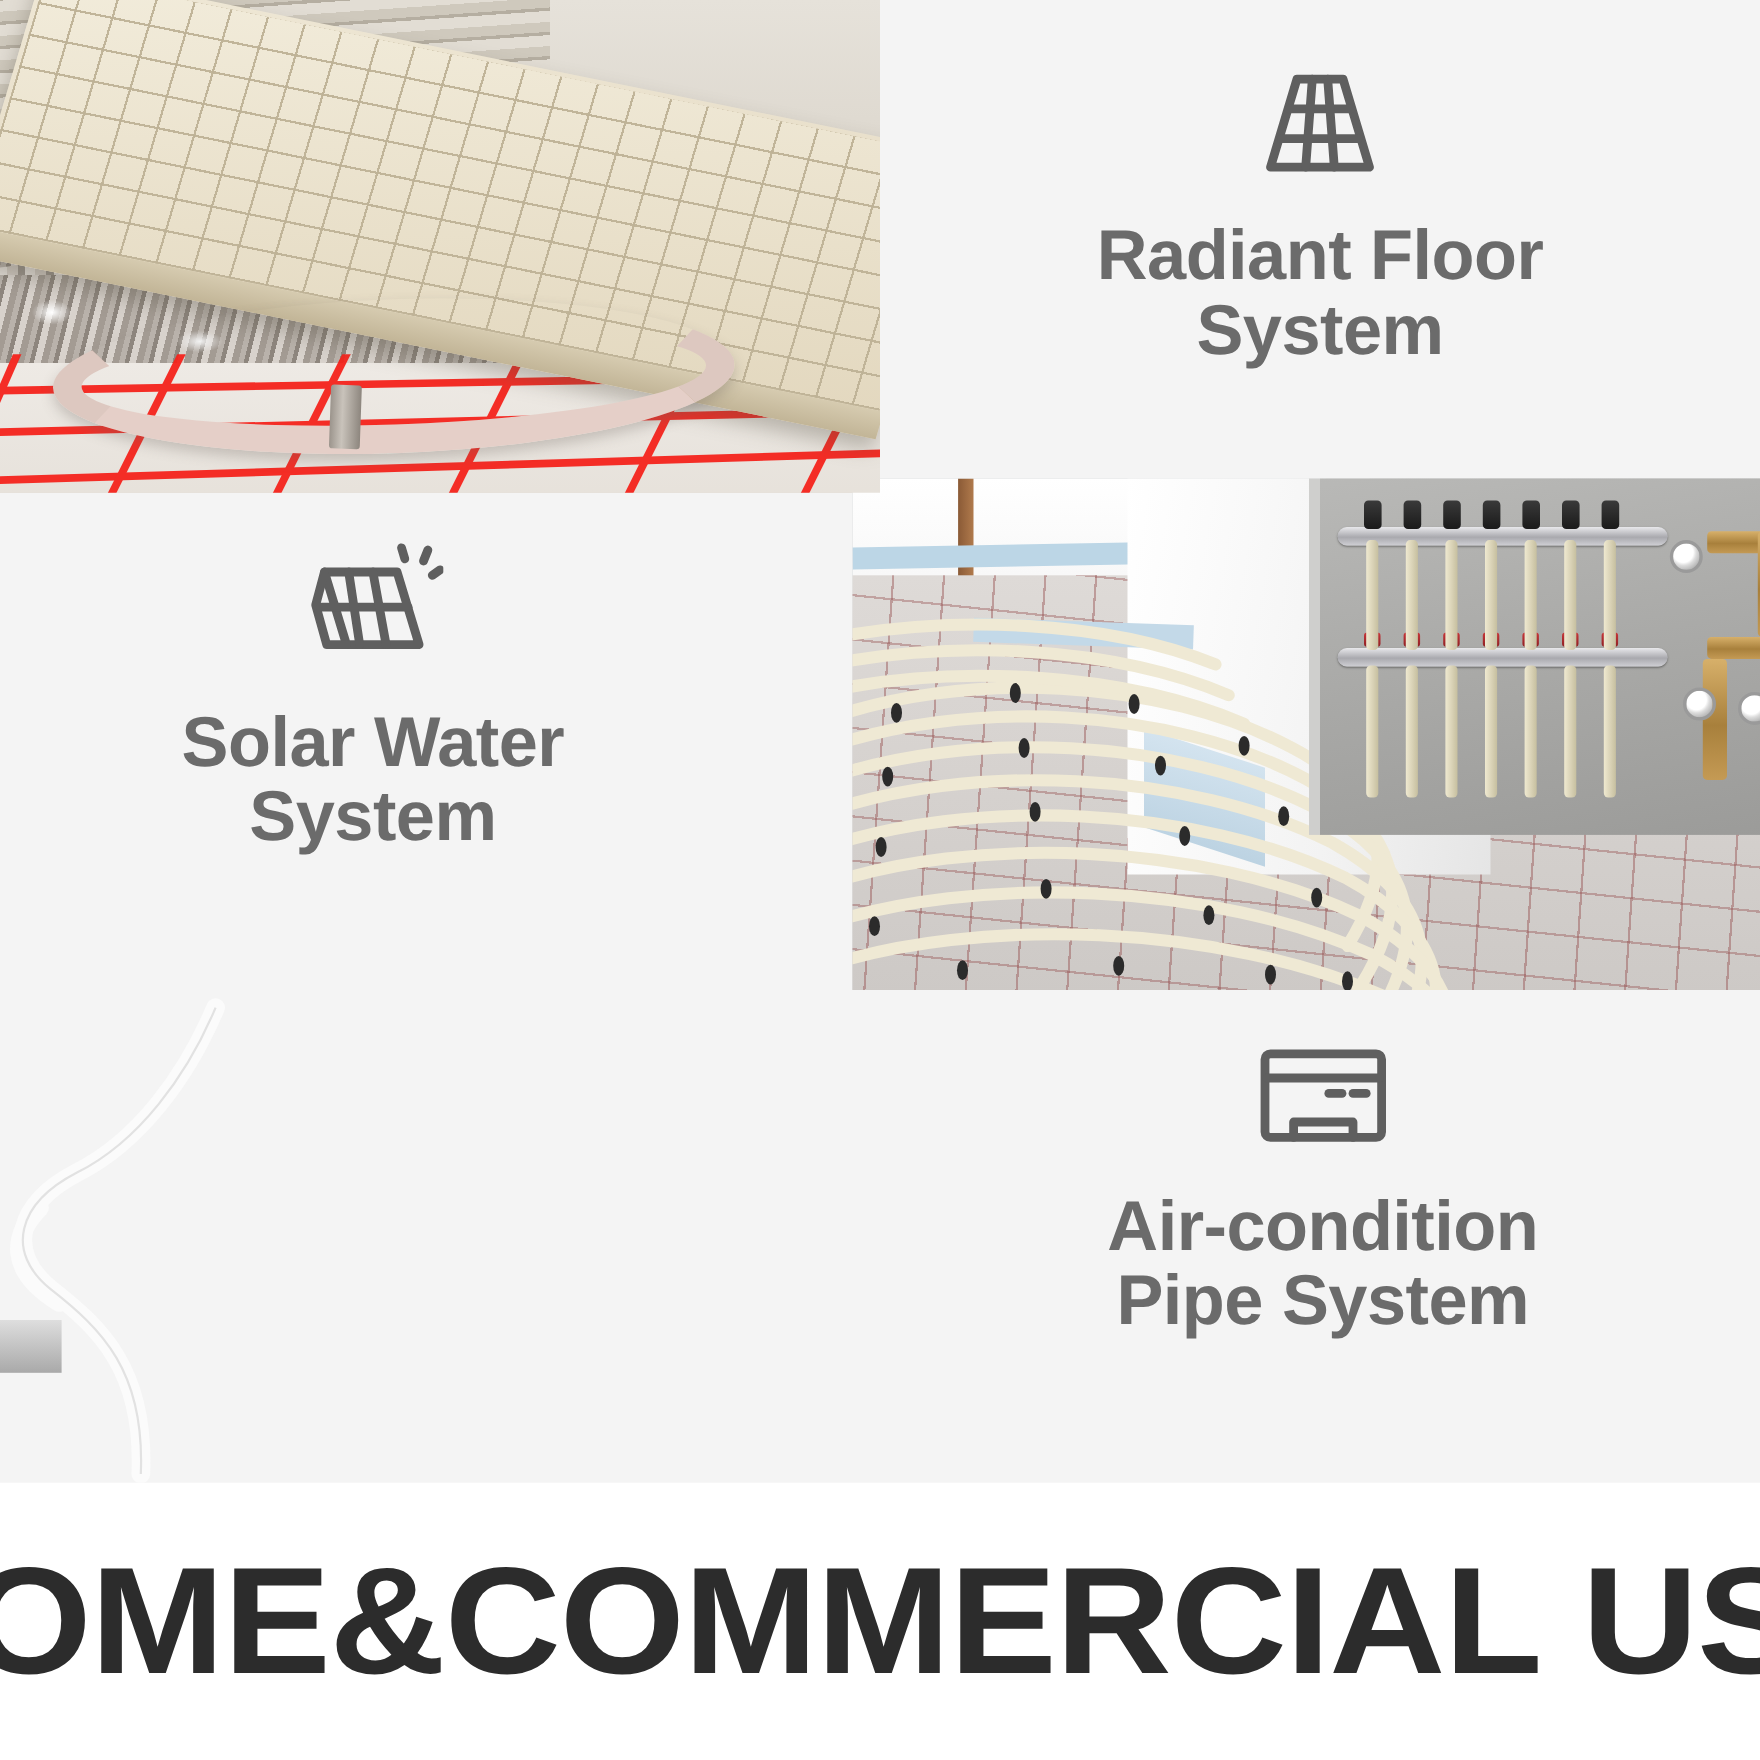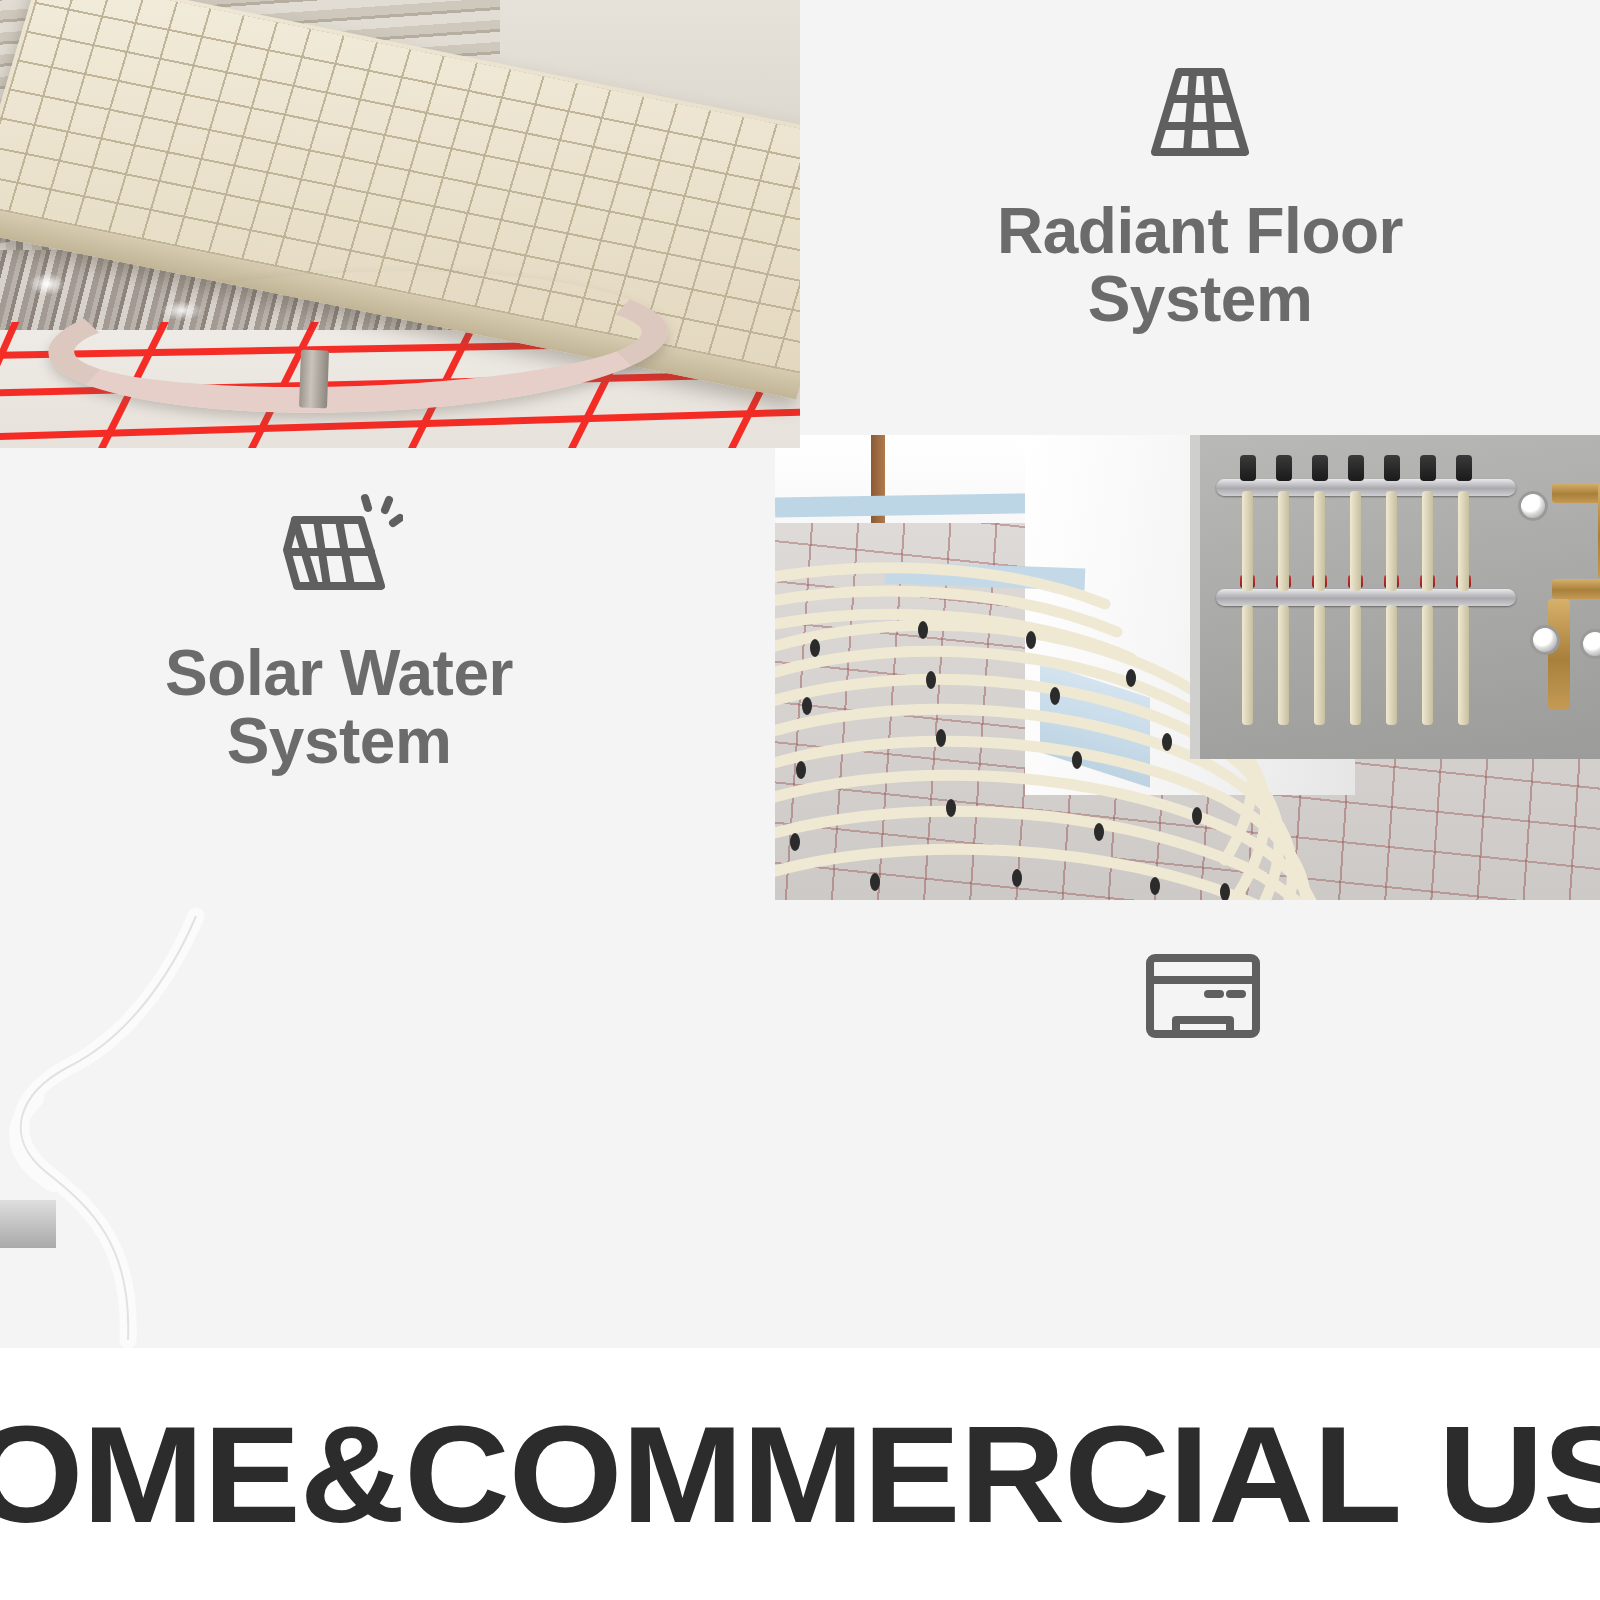--- a/index.html
+++ b/index.html
@@ -594,19 +594,21 @@
       <svg width="122" height="92" viewBox="0 0 122 92">
         <g fill="none" stroke="#5f5f5f" stroke-width="8" stroke-linecap="round" stroke-linejoin="round">
           <rect x="8" y="8" width="106" height="76" rx="5"></rect>
           <path d="M10 30 H112"></path>
           <path d="M66 44 H78"></path>
           <path d="M88 44 H100"></path>
           <path d="M34 84 V70 H88 V84"></path>
         </g>
       </svg>
     </span>
+    <div class="cell-title" style="font-size:64px; margin-top:34px; width:700px;">Air-condition
+Pipe System</div>
   </div>
 
   <div class="banner">
     <div class="banner-text">HOME&amp;COMMERCIAL USE</div>
   </div>
 
 </div>
 
 </body></html>

